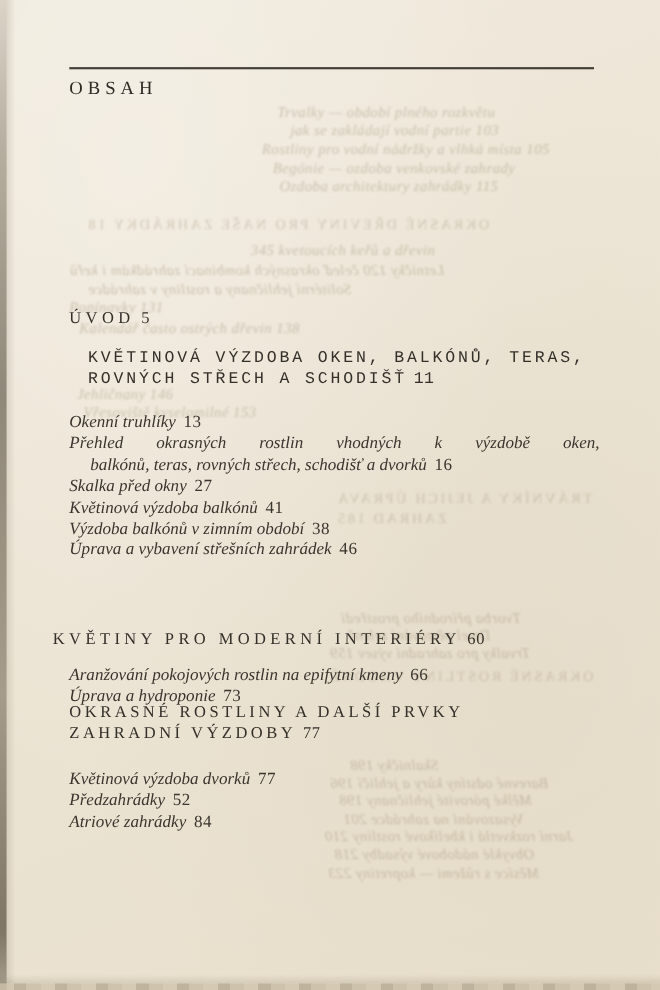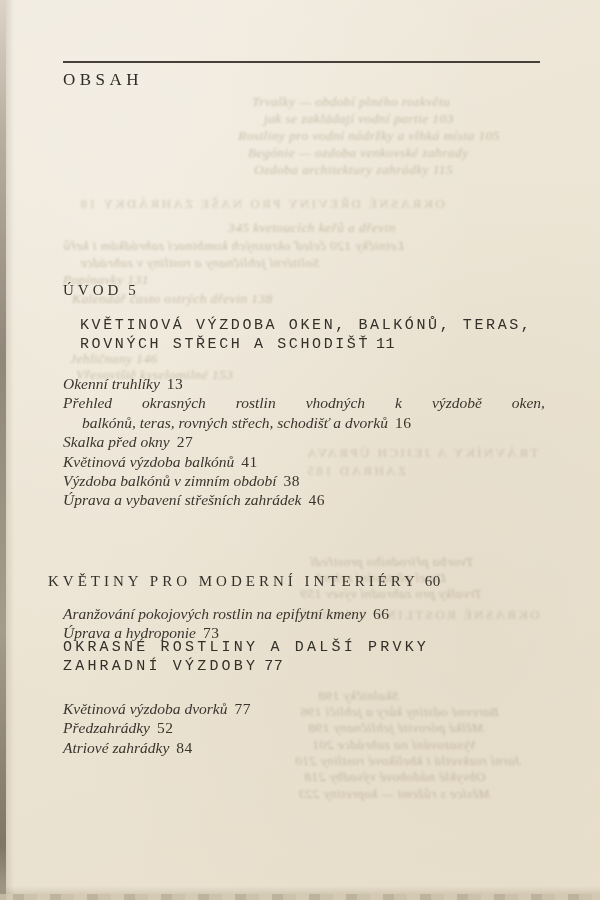--- a/index.html
+++ b/index.html
@@ -134,21 +134,21 @@
 
   <div class="entries e2">
     <div class="line">
       <span>Aranžování pokojových rostlin na epifytní kmeny</span><span class="pg">66</span>
     </div>
     <div class="line">
       <span>Úprava a hydroponie</span><span class="pg">73</span>
     </div>
   </div>
 
-  <div class="sec3h caps" style="letter-spacing:3.2px;font-family:Liberation Mono, monospace;">
+  <div class="sec3h caps" style="letter-spacing:3.2px;">
     <div>OKRASNÉ ROSTLINY A DALŠÍ PRVKY</div>
     <div>
       <span>ZAHRADNÍ VÝZDOBY</span><span class="capspg">77</span>
     </div>
   </div>
 
   <div class="entries e3">
     <div class="line">
       <span>Květinová výzdoba dvorků</span><span class="pg">77</span>
     </div>

